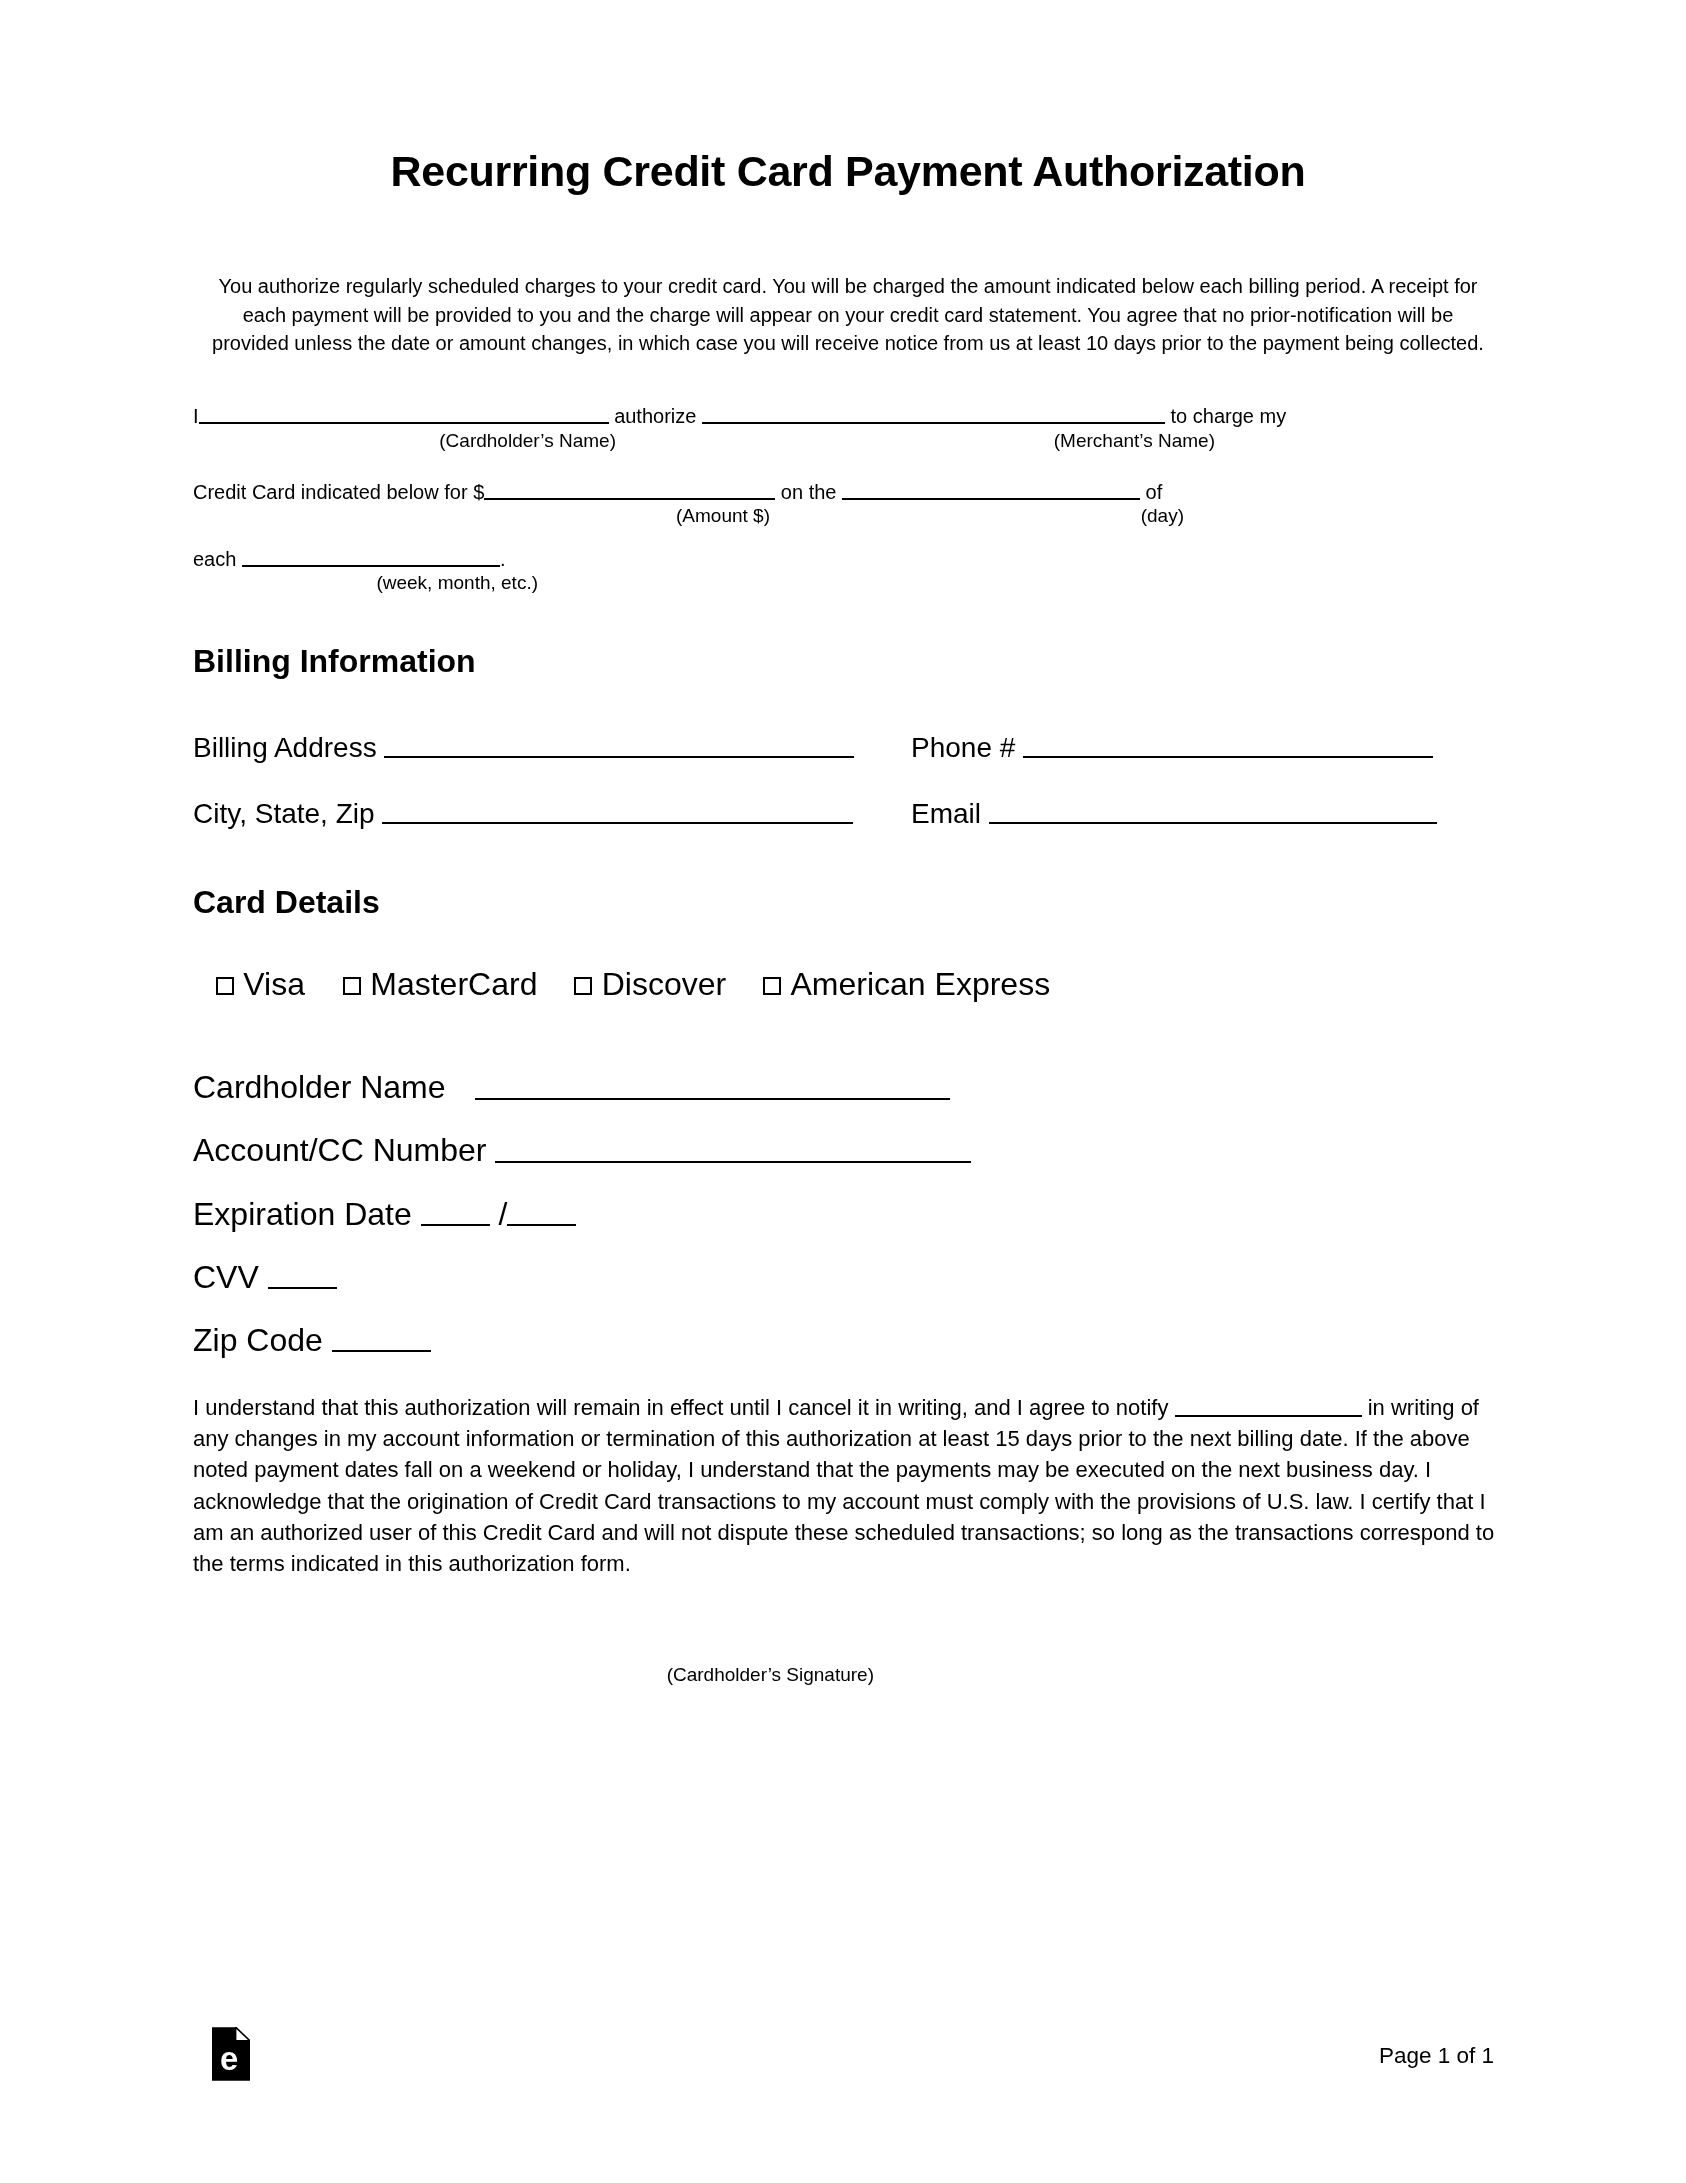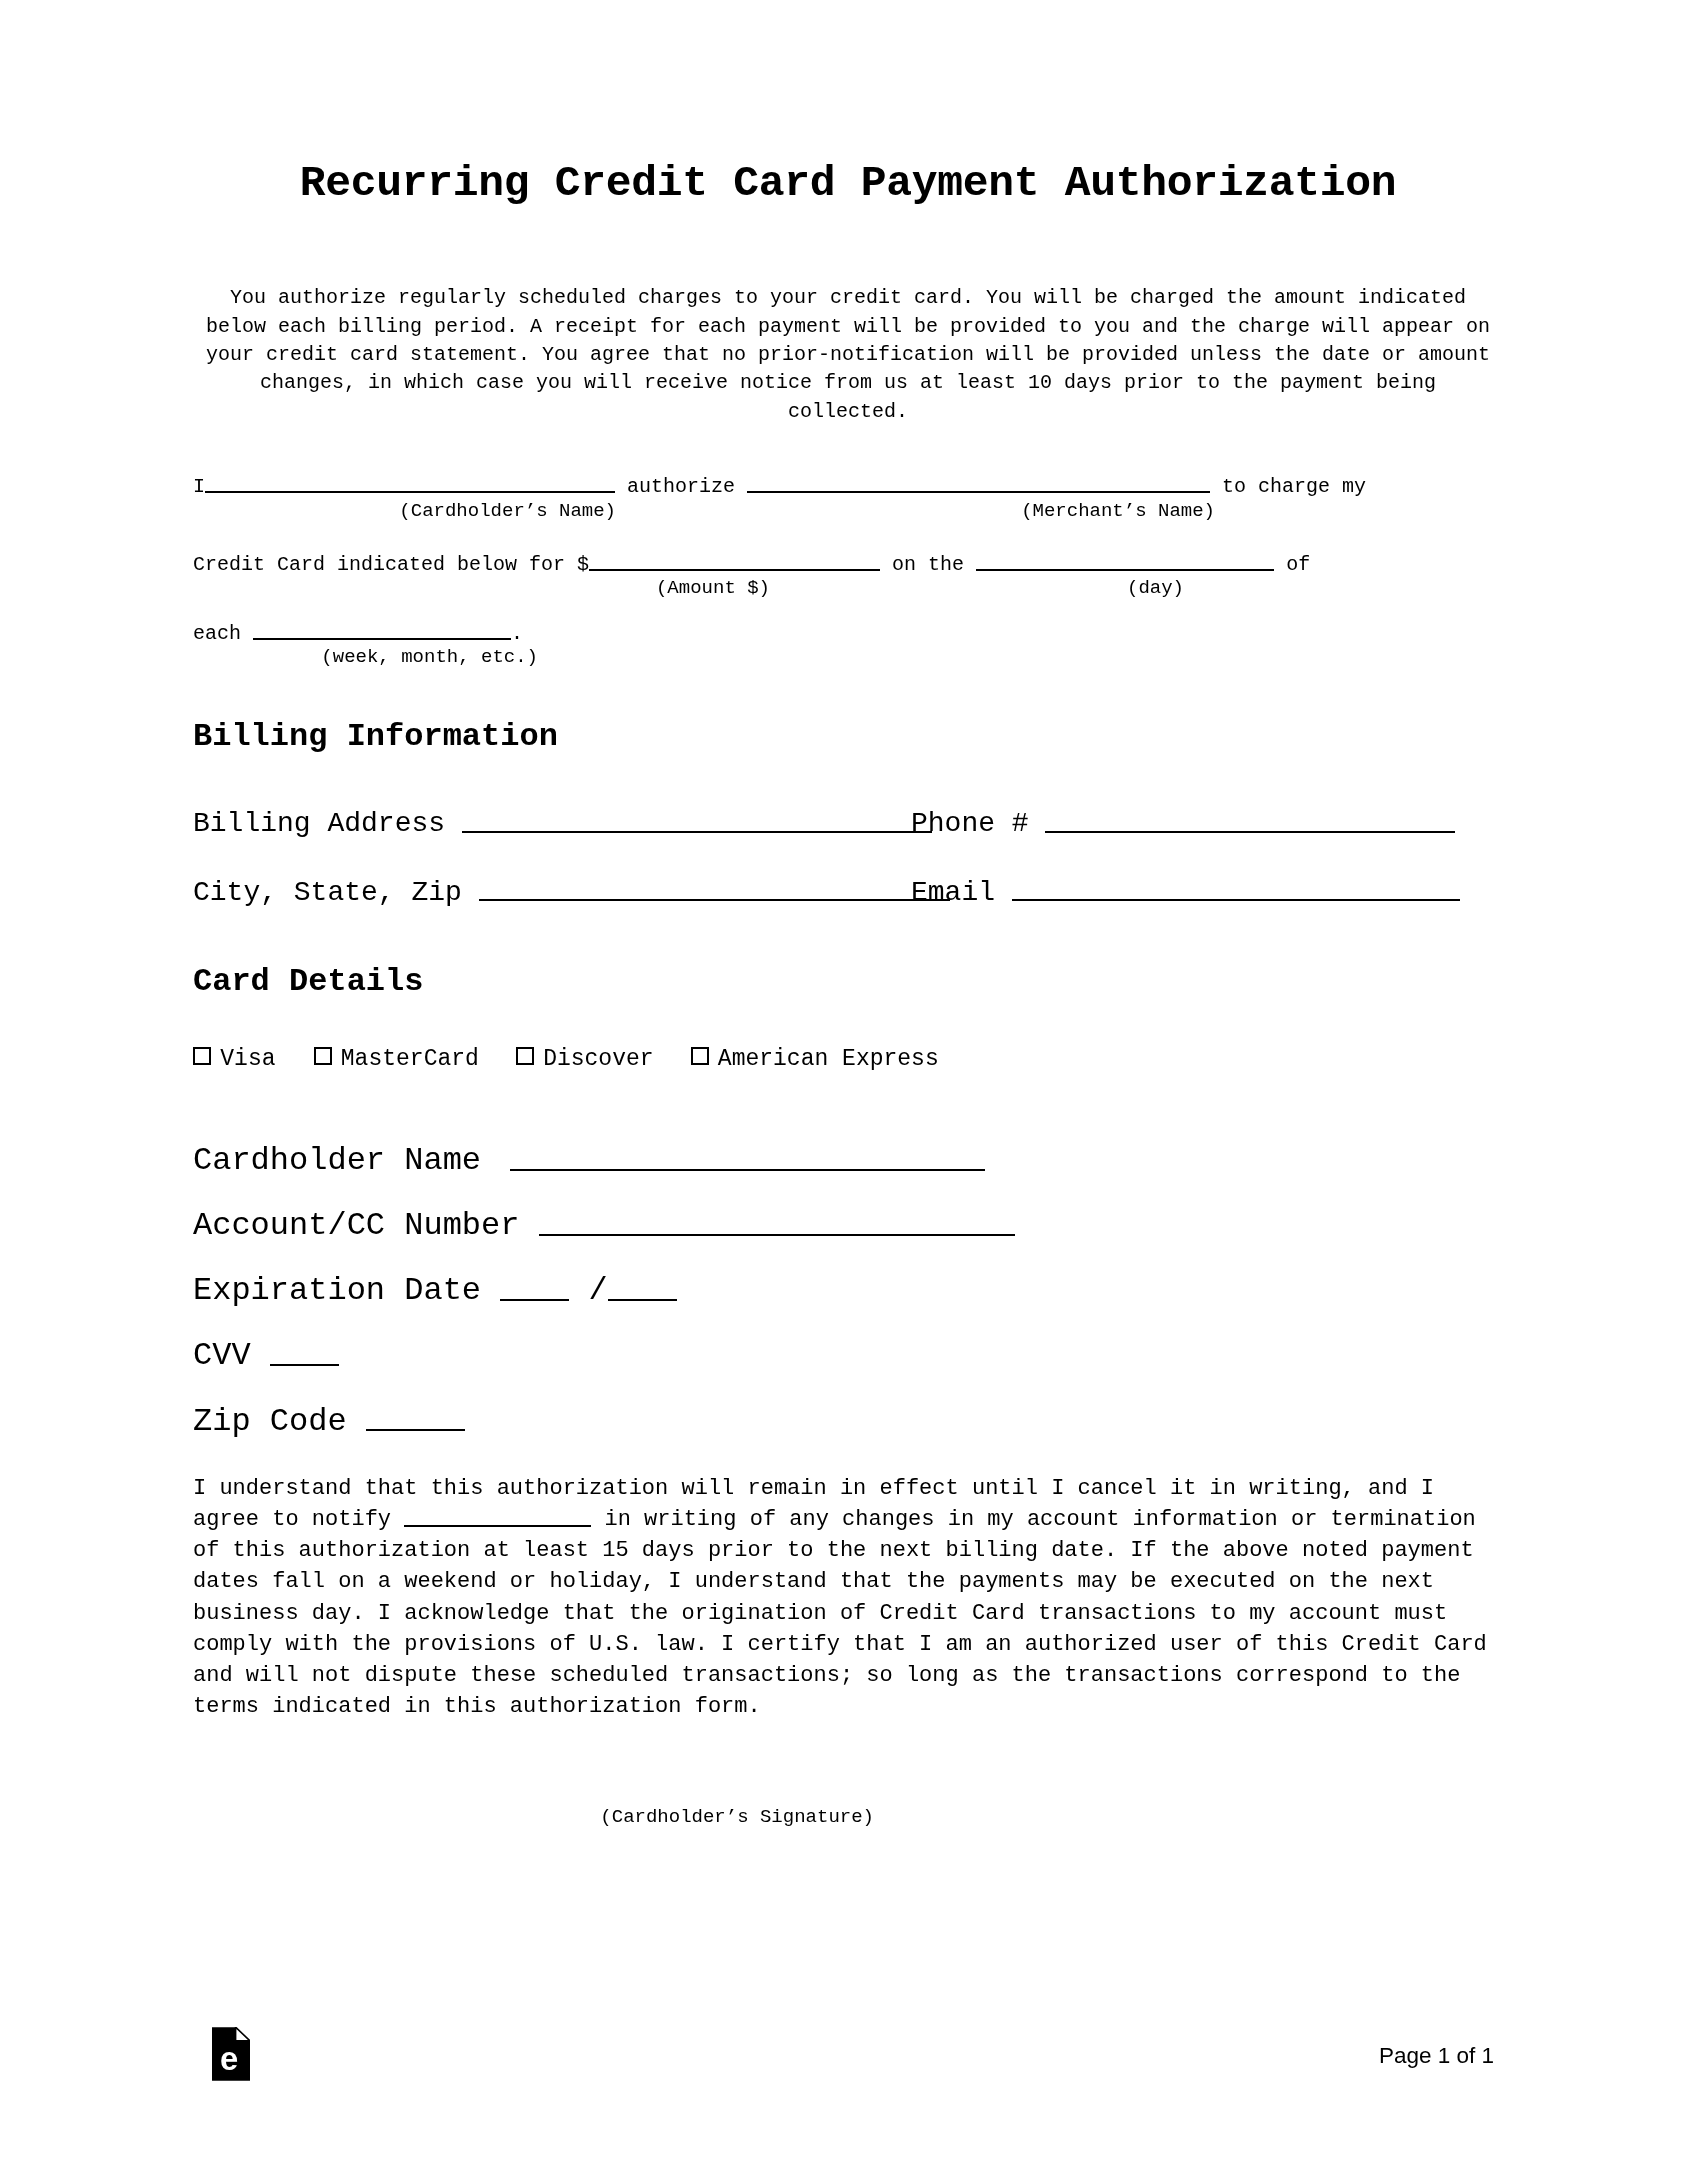--- a/index.html
+++ b/index.html
@@ -16,23 +16,22 @@
     width: 1687px;
     height: 2183px;
     background: #ffffff;
     box-sizing: border-box;
     padding: 0;
     overflow: hidden;
   }
   .content {
     position: absolute;
     left: 193px;
-    top: 16px;
+    top: 4px;
     width: 1310px;
-    font-family: Liberation Mono, monospace;
   }
 
   
   .doc-title {
     font-size: 43px;
     font-weight: bold;
     text-align: center;
     letter-spacing: -0.3px;
     margin: 0;
     padding-top: 144px;
@@ -85,23 +84,24 @@
   .billing-row {
     font-size: 28px;
     line-height: 1.0;
     white-space: nowrap;
   }
   .billing-col-left { display: inline-block; width: 718px; }
   .billing-col-right { display: inline-block; }
 
   
   .checks {
-    font-size: 23px;
-    white-space: nowrap;
-    line-height: 1.0;
+    font-size: 32px;
+    white-space: nowrap;
+    line-height: 1.0;
+    margin-left: 23px;
   }
   .check-item { display: inline-block; }
   .cbox {
     display: inline-block;
     width: 18px;
     height: 18px;
     border: 2px solid #000;
     box-sizing: border-box;
     margin-right: 9.3px;
     vertical-align: 0px;

